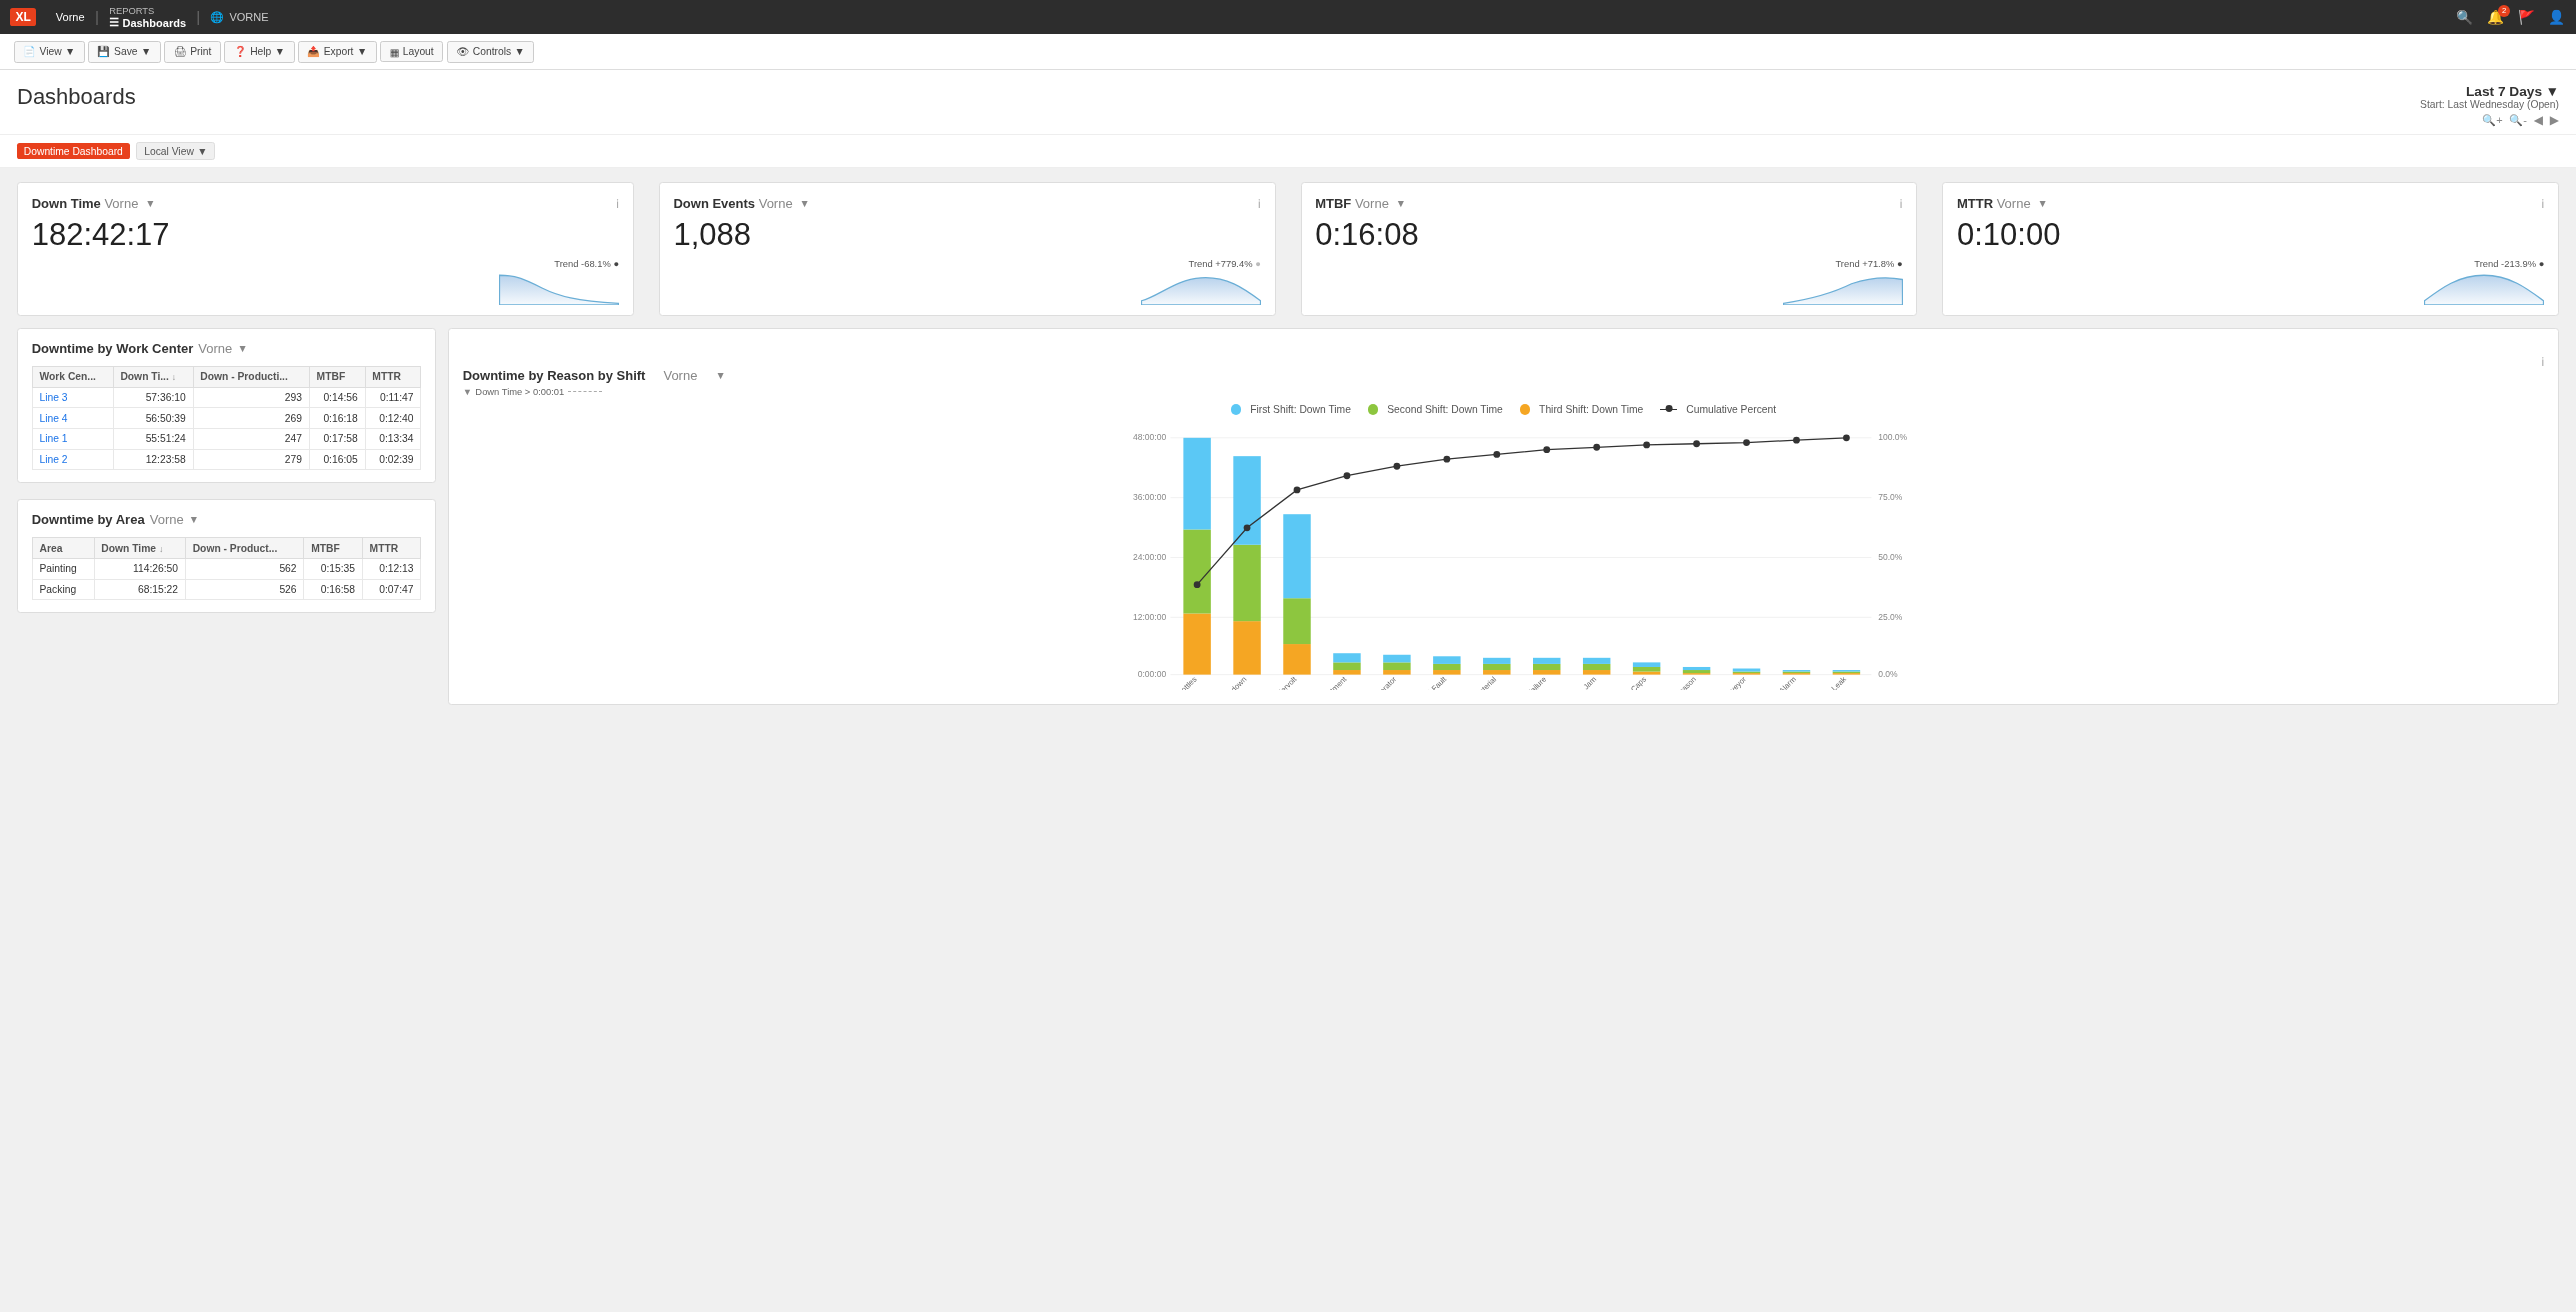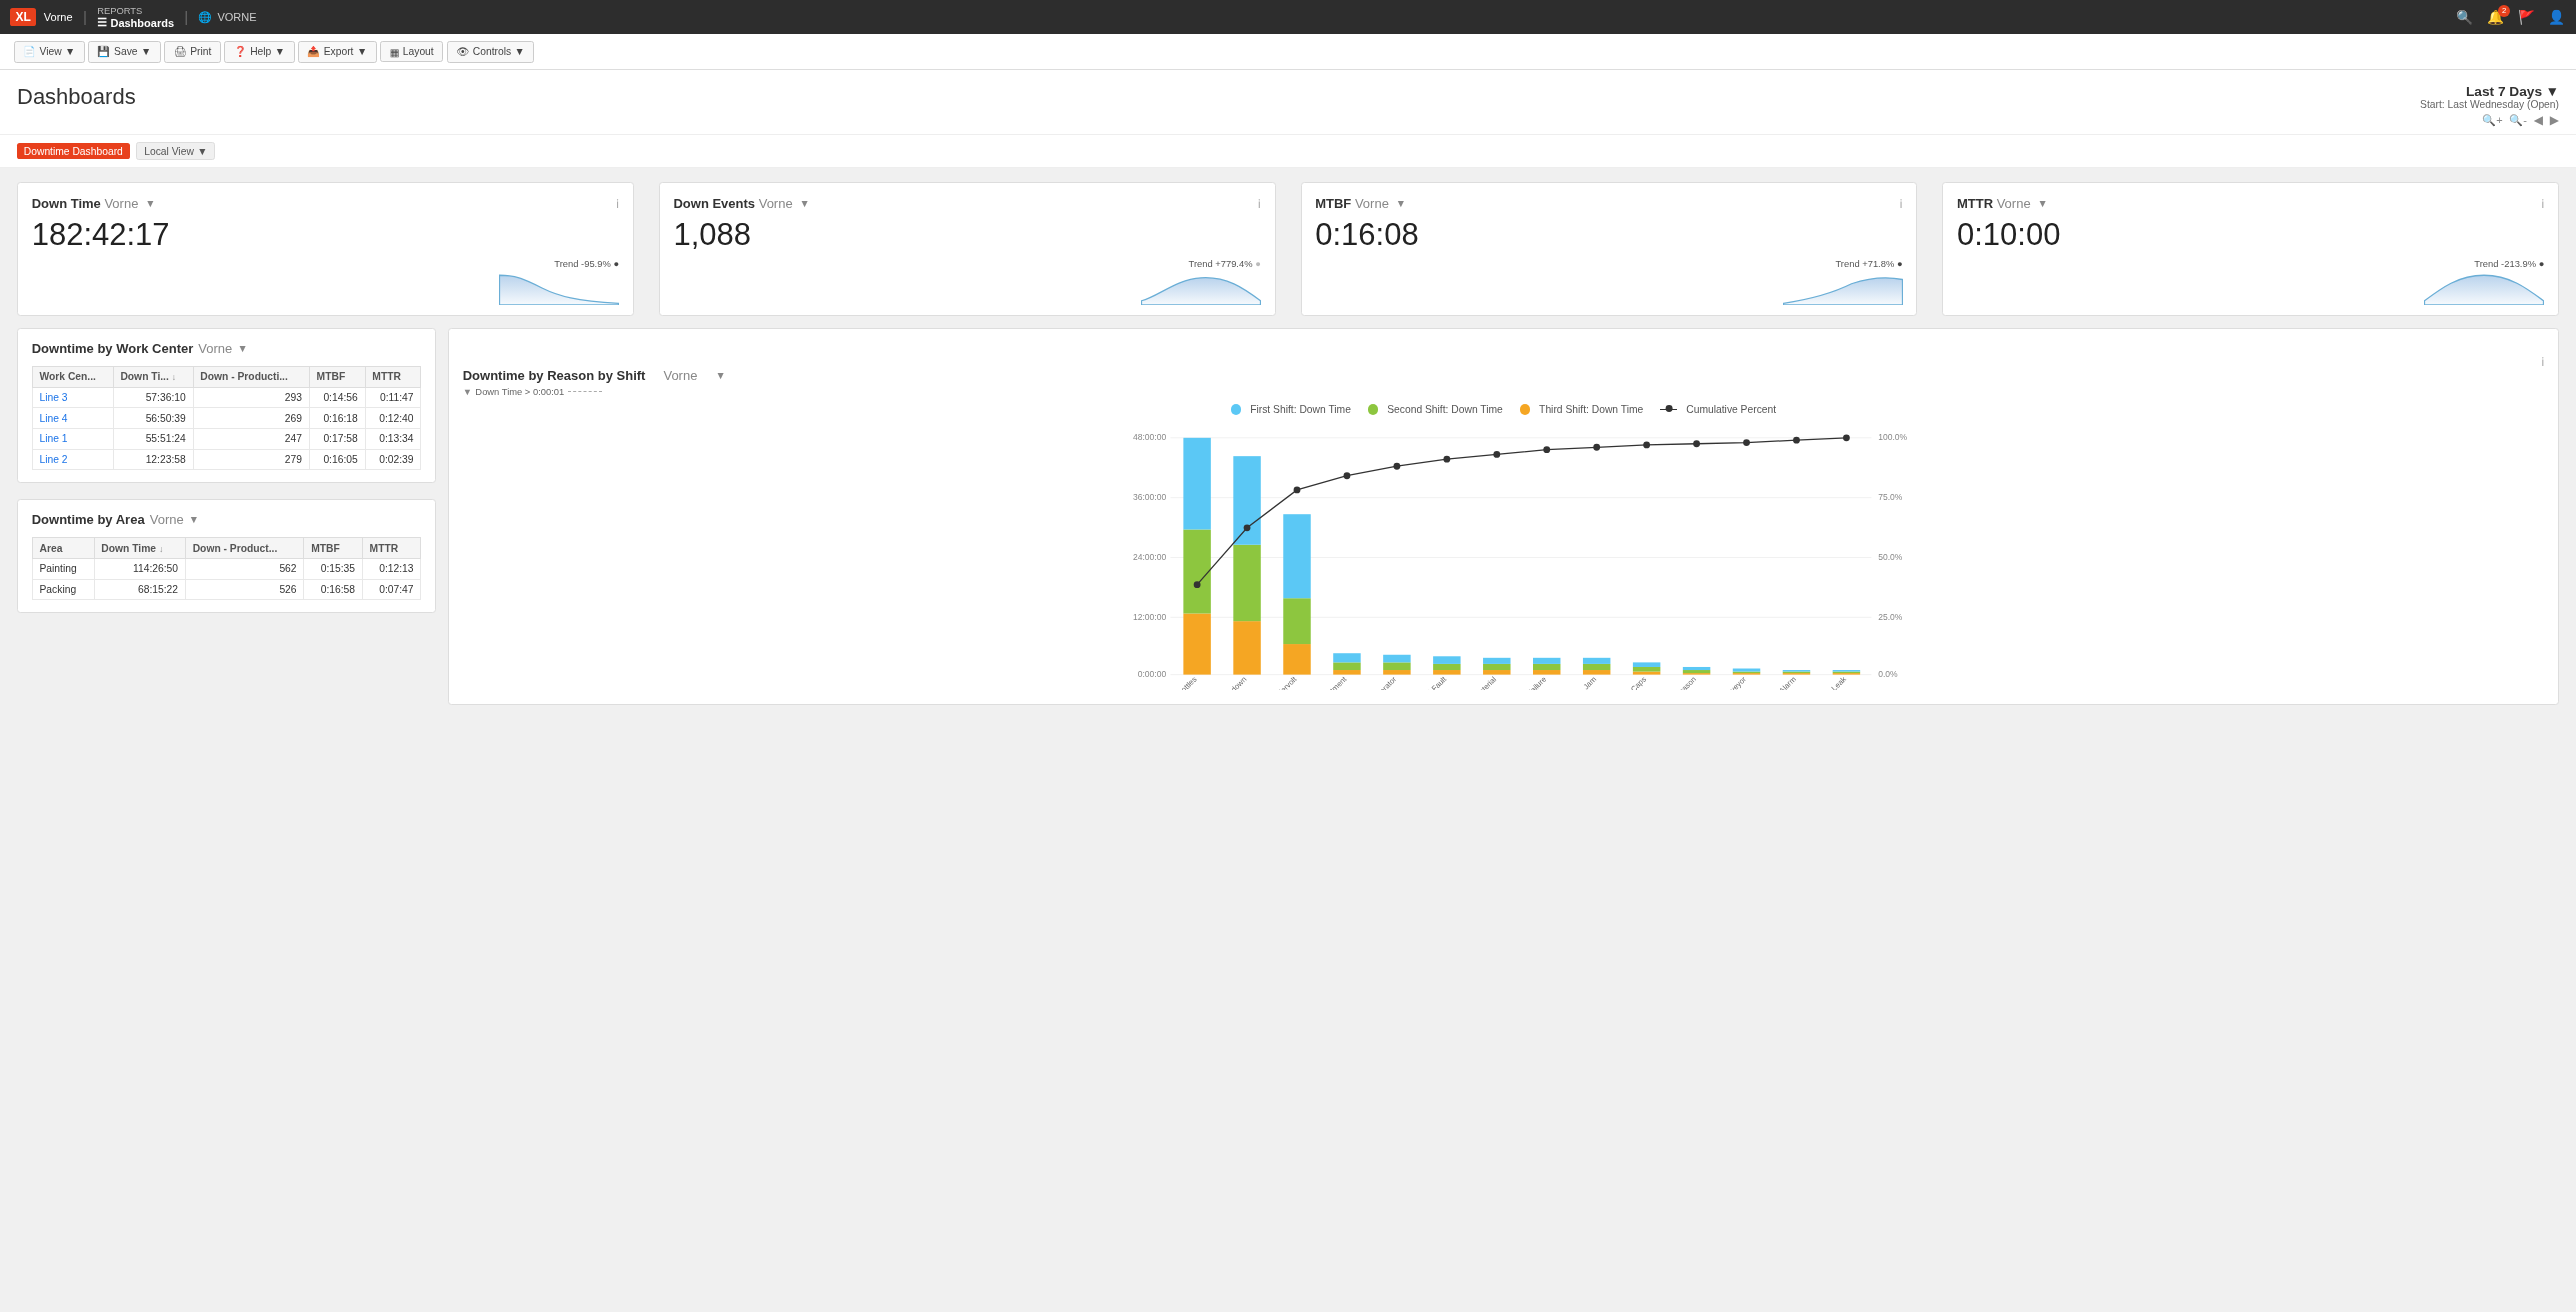--- a/index.html
+++ b/index.html
@@ -9,21 +9,21 @@
     .top-nav {
       background: #2d2d2d;
       color: #fff;
       height: 34px;
       display: flex;
       align-items: center;
       padding: 0 10.3px;
       justify-content: space-between;
     }
     .top-nav-left { display: flex; align-items: center; gap: 10.3px; }
-    .logo { display: flex; align-items: center; gap: 8px; font-size: 15.4px; font-weight: bold; color: #e8401c; }
+    .logo { display: flex; align-items: center; gap: 20px; font-size: 15.4px; font-weight: bold; color: #e8401c; }
     .logo span { color: #fff; font-size: 11px; font-weight: normal; }
     .nav-divider { color: #666; font-size: 15.4px; }
     .reports-label { color: #bbb; font-size: 9.4px; }
     .reports-title { color: #fff; font-size: 11px; font-weight: 600; display: flex; align-items: center; gap: 3.4px; }
     .vorne-globe { display: flex; align-items: center; gap: 5.1px; color: #ccc; font-size: 11px; }
     .top-nav-right { display: flex; align-items: center; gap: 13.7px; }
     .nav-icon { color: #ccc; cursor: pointer; font-size: 13.7px; position: relative; }
     .badge { position: absolute; top: -4.3px; right: -6px; background: #e8401c; color: #fff; border-radius: 50%; font-size: 7.7px; width: 12px; height: 12px; display: flex; align-items: center; justify-content: center; }
 
     
@@ -275,21 +275,21 @@
       <div class="kpi-header">
         <div style="display:flex;align-items:center;gap:3.4px;">
           <span class="kpi-title">Down Time <span>Vorne</span></span>
           <span class="kpi-dropdown">▼</span>
         </div>
         <span class="kpi-info">ℹ</span>
       </div>
       <div class="kpi-value">182:42:17</div>
       <div class="kpi-trend-area">
         <div class="kpi-trend">
-          <span>Trend -95.9%</span> <span style="color:#444;">●</span>
+          <span>Trend -68.1%</span> <span style="color:#444;">●</span>
         </div>
         <svg class="kpi-chart" viewBox="0 0 140 40">
           <defs>
             <linearGradient id="grad0" x1="0" y1="0" x2="0" y2="1">
               <stop offset="0%" stop-color="#a8c8e8" stop-opacity="0.8"></stop>
               <stop offset="100%" stop-color="#a8c8e8" stop-opacity="0.1"></stop>
             </linearGradient>
           </defs>
           <path d="M0,5 C20,5 30,10 50,20 C70,30 90,35 140,38 L140,40 L0,40 Z" fill="url(#grad0)" stroke="#6aaed6" stroke-width="1.5"></path>
         </svg>

